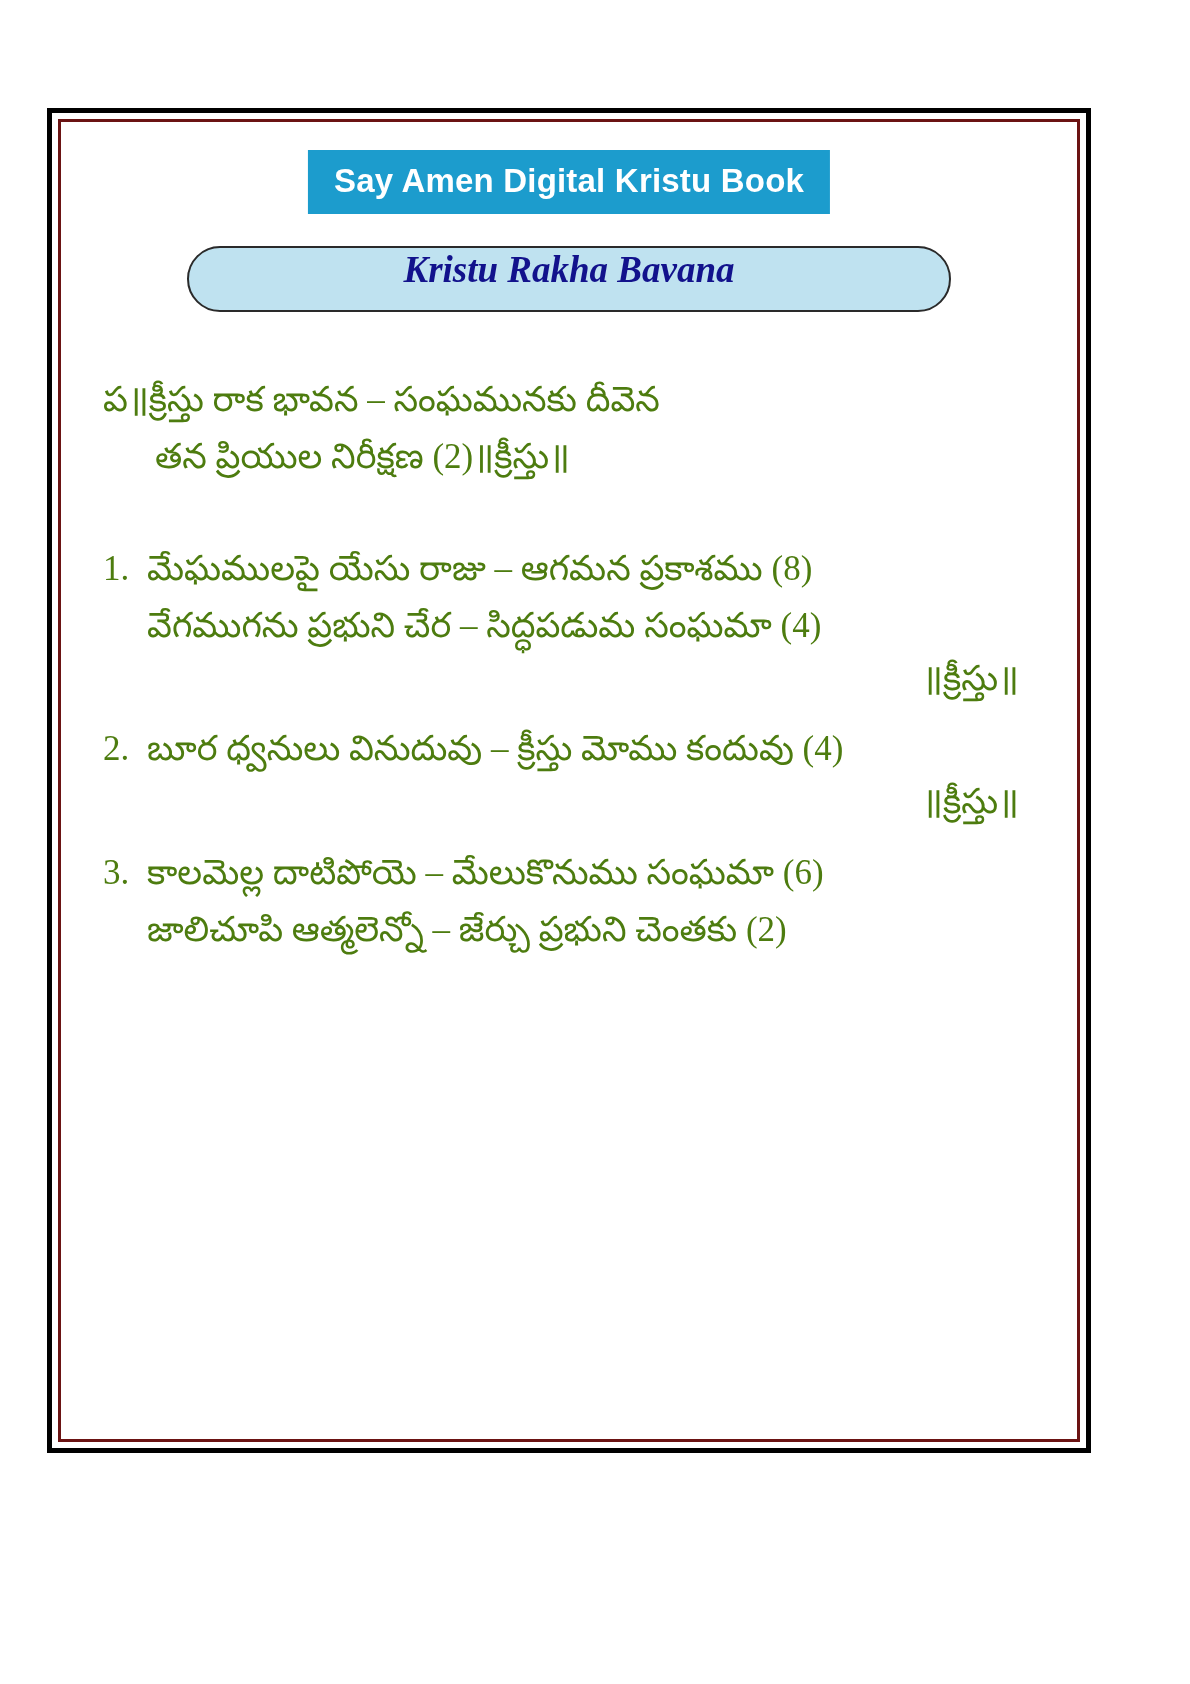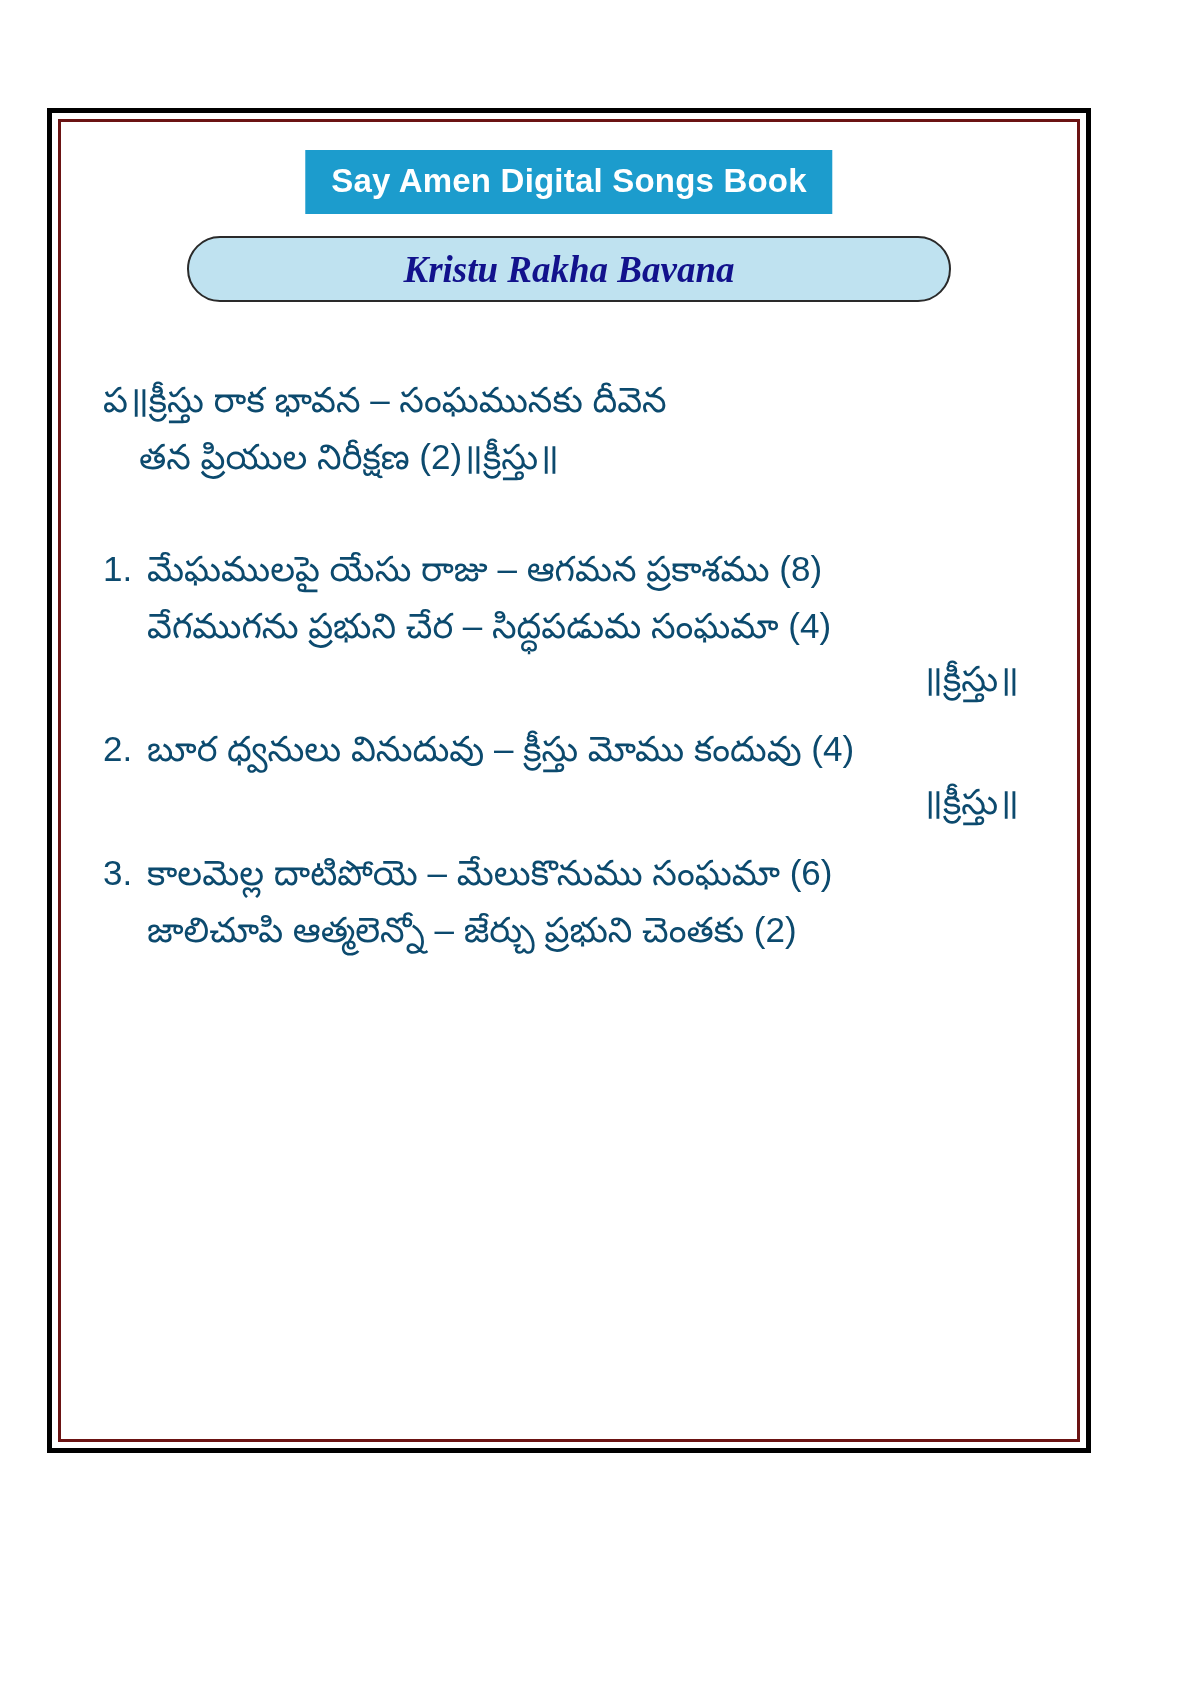--- a/index.html
+++ b/index.html
@@ -42,54 +42,53 @@
     font-weight: bold;
     font-size: 33px;
     letter-spacing: 0.2px;
     padding: 12px 26px 14px 26px;
     white-space: nowrap;
   }
   .title-pill {
     position: absolute;
     left: 50%;
     transform: translateX(-50%);
-    top: 114px;
+    top: 124px;
     width: 760px;
     height: 62px;
     background: #bfe2f0;
     border: 2px solid #2a2a2a;
     border-radius: 34px;
     display: flex;
-    align-items: center;
     justify-content: center;
   }
   .title-pill span {
     color: #12128c;
     font-family: "Liberation Serif", serif;
     font-style: italic;
     font-weight: bold;
     font-size: 37px;
   }
   .lyrics {
     position: absolute;
     left: 0;
     top: 250px;
     width: 100%;
     box-sizing: border-box;
     padding: 0 40px 0 42px;
-    color: #0c4a6e;
-    font-family: Liberation Sans, sans-serif;
+    color: #4d7c0f;
+    font-family: Liberation Serif, serif;
     font-size: 35px;
     line-height: 1.62;
   }
   .chorus {
     margin-bottom: 56px;
   }
   .chorus .line1 { margin-left: 0; }
-  .chorus .line2 { margin-left: 36px; }
+  .chorus .line2 { margin-left: 52px; }
   .verse {
     margin-bottom: 6px;
   }
   .verse-row {
     display: flex;
     align-items: flex-start;
   }
   .verse-num {
     width: 44px;
     flex: 0 0 44px;
@@ -108,21 +107,21 @@
     margin-bottom: 14px;
   }
 </style>
 </head>
 <body>
 
 <div class="page">
   <div class="page-inner">
 
     <div class="banner">
-      <span>Say Amen Digital Songs Book</span>
+      <span>Say Amen Digital Kristu Book</span>
     </div>
 
     <div class="title-pill">
       <span>Kristu Rakha Bavana</span>
     </div>
 
     <div class="lyrics">
 
       <div class="chorus">
         <div class="line1">ప॥క్రీస్తు రాక భావన – సంఘమునకు దీవెన</div>

